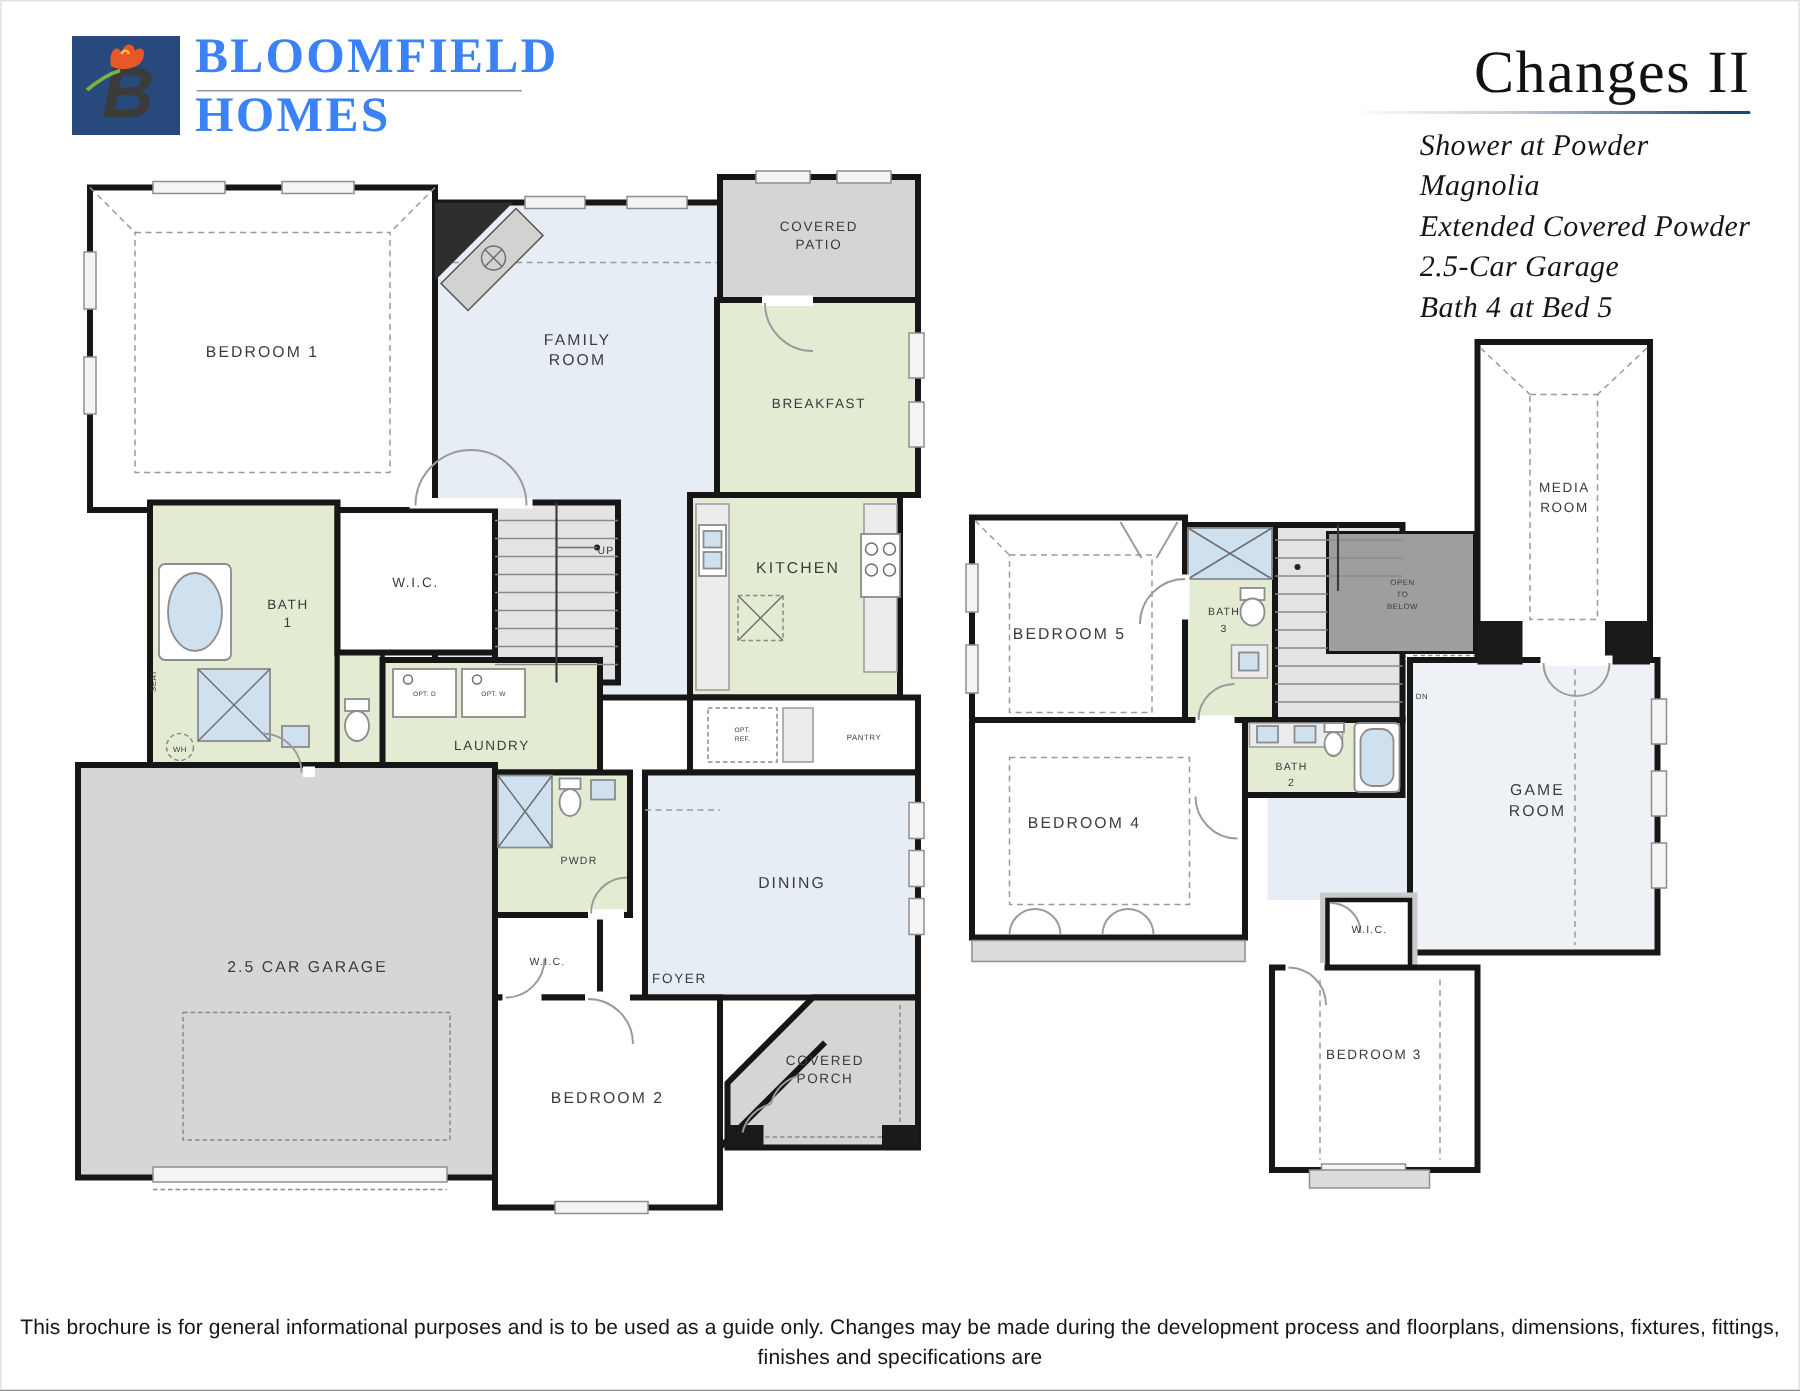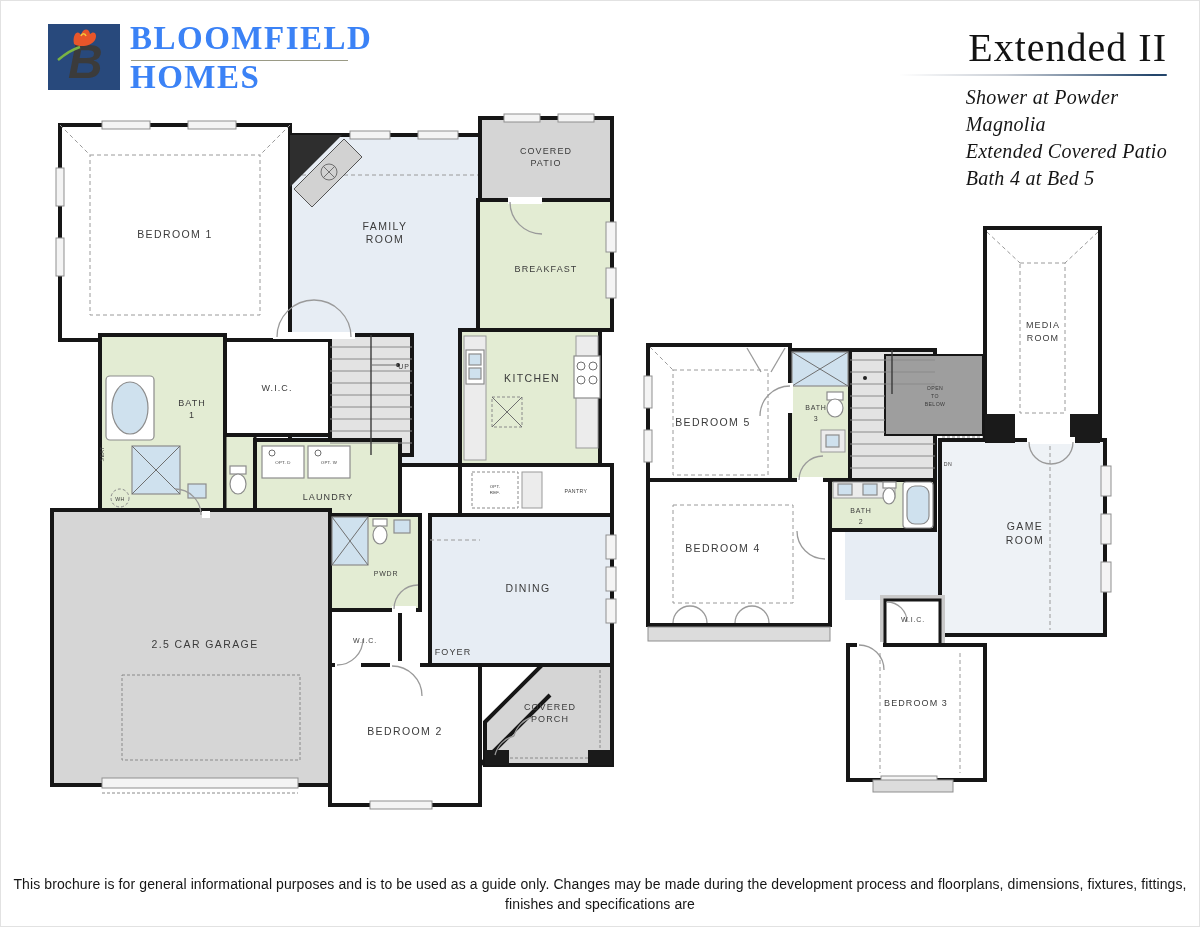--- a/index.html
+++ b/index.html
@@ -68,26 +68,27 @@
     <path d="M10,36 Q22,26 32,23" stroke="#79b344" stroke-width="2.5" fill="none"></path>
     <path d="M26,20 C24,10 30,5 33,11 C35,4 41,4 42,10 C46,6 50,10 47,16 C44,22 32,24 26,20 Z" fill="#e8562a"></path>
     <path d="M33,12 C34,9 37,9 38,12" stroke="#f5c33b" stroke-width="1.6" fill="none"></path>
   </svg>
   <div class="brandname">
     <span class="l1">BLOOMFIELD</span>
     <span class="l2">HOMES</span>
   </div>
   <div class="brand-rule"></div>
 
-  <div class="planname">Extended II</div>
+  <div class="planname">Changes II</div>
   <div class="plan-rule"></div>
   <div class="options">
     <div>Shower at Powder</div>
     <div>Magnolia</div>
-    <div>Extended Covered Patio</div>
+    <div>Extended Covered Powder</div>
+    <div>2.5-Car Garage</div>
     <div>Bath 4 at Bed 5</div>
   </div>
 
   <svg style="position:absolute;left:40px;top:110px" width="580" height="700" viewBox="0 0 580 700">
 
     <g>
       <rect x="20" y="15" width="230" height="215" fill="#ffffff" class="wall"></rect>
       <polygon points="250,25 440,25 440,220 420,220 420,355 250,355" fill="#e7edf4" class="wall"></polygon>
       <rect x="440" y="8" width="132" height="82" fill="#d5d5d5" class="wall"></rect>
       <rect x="438" y="90" width="134" height="130" fill="#e3ecd3" class="wall"></rect>

